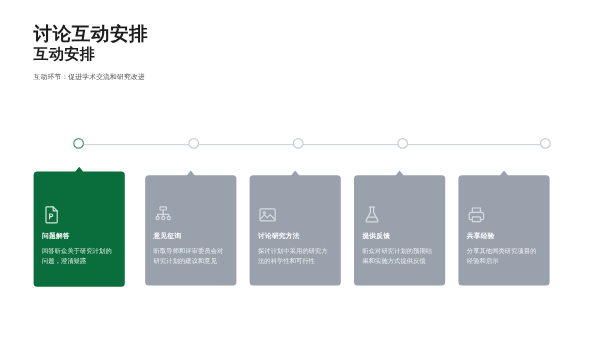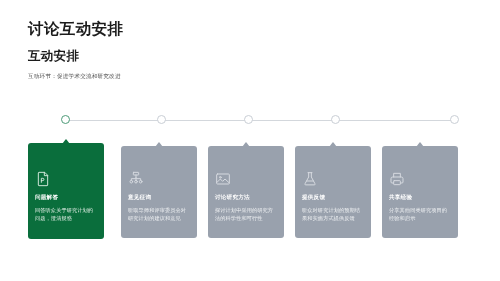--- a/index.html
+++ b/index.html
@@ -35,21 +35,21 @@
 
   .slide-title {
     font-size: 15.5px;
     font-weight: 700;
     letter-spacing: 0.4px;
     color: #1c1c1c;
     line-height: 1.1;
   }
 
   .section-title {
-    margin-top: 13px;
+    margin-top: 2px;
     font-size: 12.5px;
     font-weight: 700;
     letter-spacing: 0.3px;
     color: #1c1c1c;
     line-height: 1.1;
   }
 
   .section-sub {
     margin-top: 9px;
     font-size: 5.6px;

